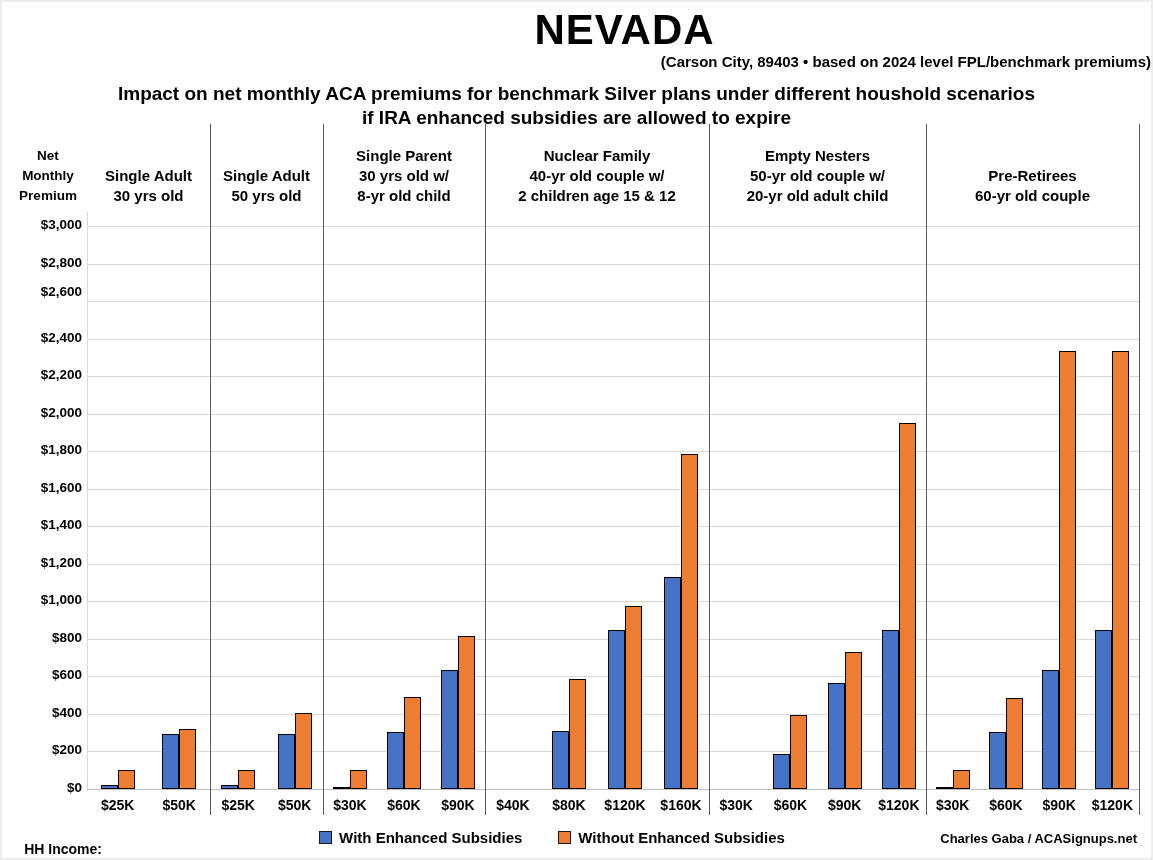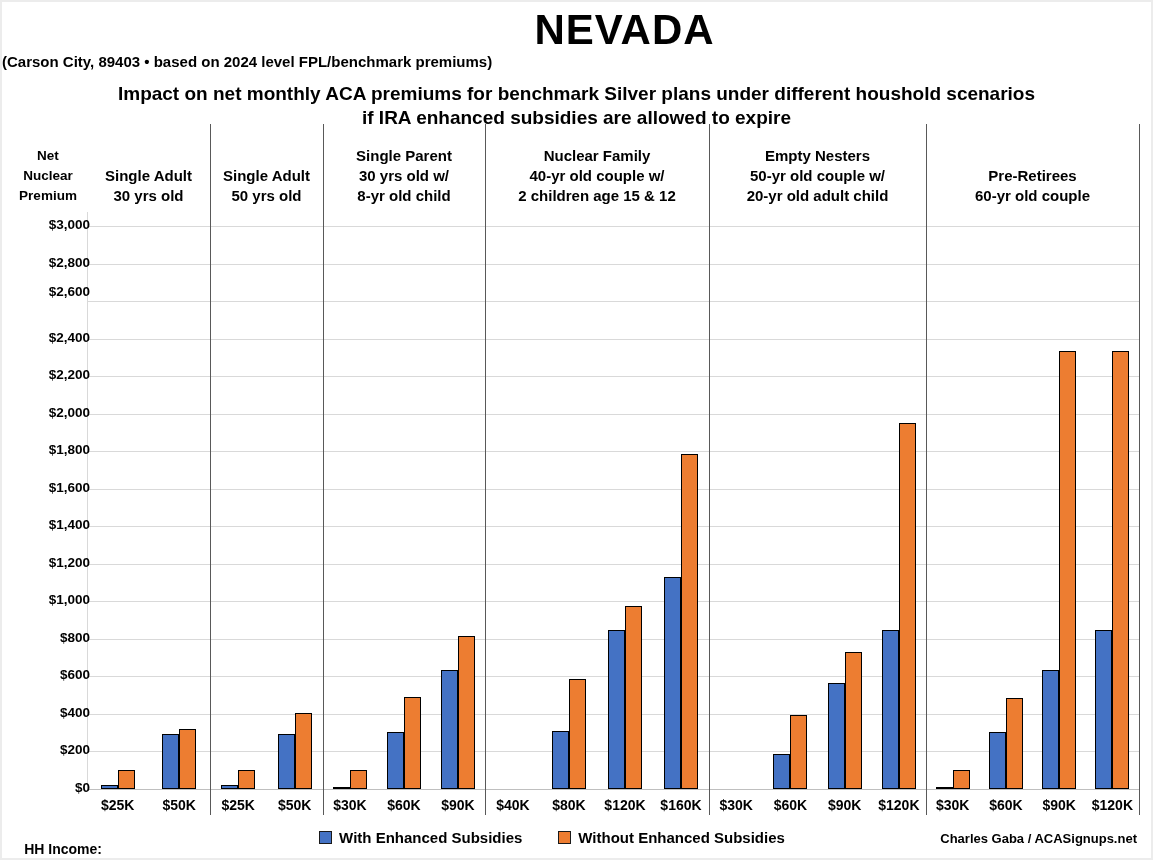--- a/index.html
+++ b/index.html
@@ -12,41 +12,41 @@
     font-family:"Liberation Sans","DejaVu Sans",sans-serif;
     color:#000;
     overflow:hidden;
   }
   .title{
     position:absolute;top:4px;left:0;width:100%;
     text-align:center;font-size:42px;font-weight:700;letter-spacing:1px;padding-left:48px;
   }
   .subtitle{
     position:absolute;top:51px;left:0;width:100%;
-    text-align:left;font-size:15px;font-weight:700;
+    text-align:right;font-size:15px;font-weight:700;
   }
   .heading{
     position:absolute;top:80px;left:0;width:100%;
     text-align:center;font-size:19px;font-weight:700;line-height:24px;
   }
   .y-axis-title{
     position:absolute;left:0;top:144px;width:92px;
     text-align:center;font-size:13.5px;font-weight:700;line-height:20px;
   }
   .group-header{
     position:absolute;text-align:center;
     font-size:15px;font-weight:700;line-height:20px;
   }
   .divider{position:absolute;width:1px;background:#595959;}
   .plot-left-edge{position:absolute;width:1px;background:#d9d9d9;}
   .gridline{position:absolute;height:1px;background:#d9d9d9;}
   .gridline.baseline{background:#bfbfbf;}
   .y-tick-label{
     position:absolute;text-align:right;
-    font-size:13.5px;font-weight:700;margin-left:8px;
+    font-size:13.5px;font-weight:700;
   }
   .bar{position:absolute;box-sizing:border-box;border:1px solid #000;}
   .income-label{
     position:absolute;text-align:center;
     font-size:14px;font-weight:700;
   }
   .hh-income-label{
     position:absolute;left:0;width:100px;text-align:right;
     font-size:14px;font-weight:700;
   }
@@ -70,21 +70,21 @@
 
 <div class="canvas">
   <div class="title">NEVADA</div>
   <div class="subtitle">(Carson City, 89403 • based on 2024 level FPL/benchmark premiums)</div>
   <div class="heading">
     <div>Impact on net monthly ACA premiums for benchmark Silver plans under different houshold scenarios</div>
     <div>if IRA enhanced subsidies are allowed to expire</div>
   </div>
   <div class="y-axis-title">
     <div>Net</div>
-    <div>Nuclear</div>
+    <div>Monthly</div>
     <div>Premium</div>
   </div>
 
   <div id="gridlines">
       <div class="gridline" style="left: 85px; top: 224px; width: 1052px;"></div>
       <div class="gridline" style="left: 85px; top: 261.533px; width: 1052px;"></div>
       <div class="gridline" style="left: 85px; top: 299.067px; width: 1052px;"></div>
       <div class="gridline" style="left: 85px; top: 336.6px; width: 1052px;"></div>
       <div class="gridline" style="left: 85px; top: 374.133px; width: 1052px;"></div>
       <div class="gridline" style="left: 85px; top: 411.667px; width: 1052px;"></div>

